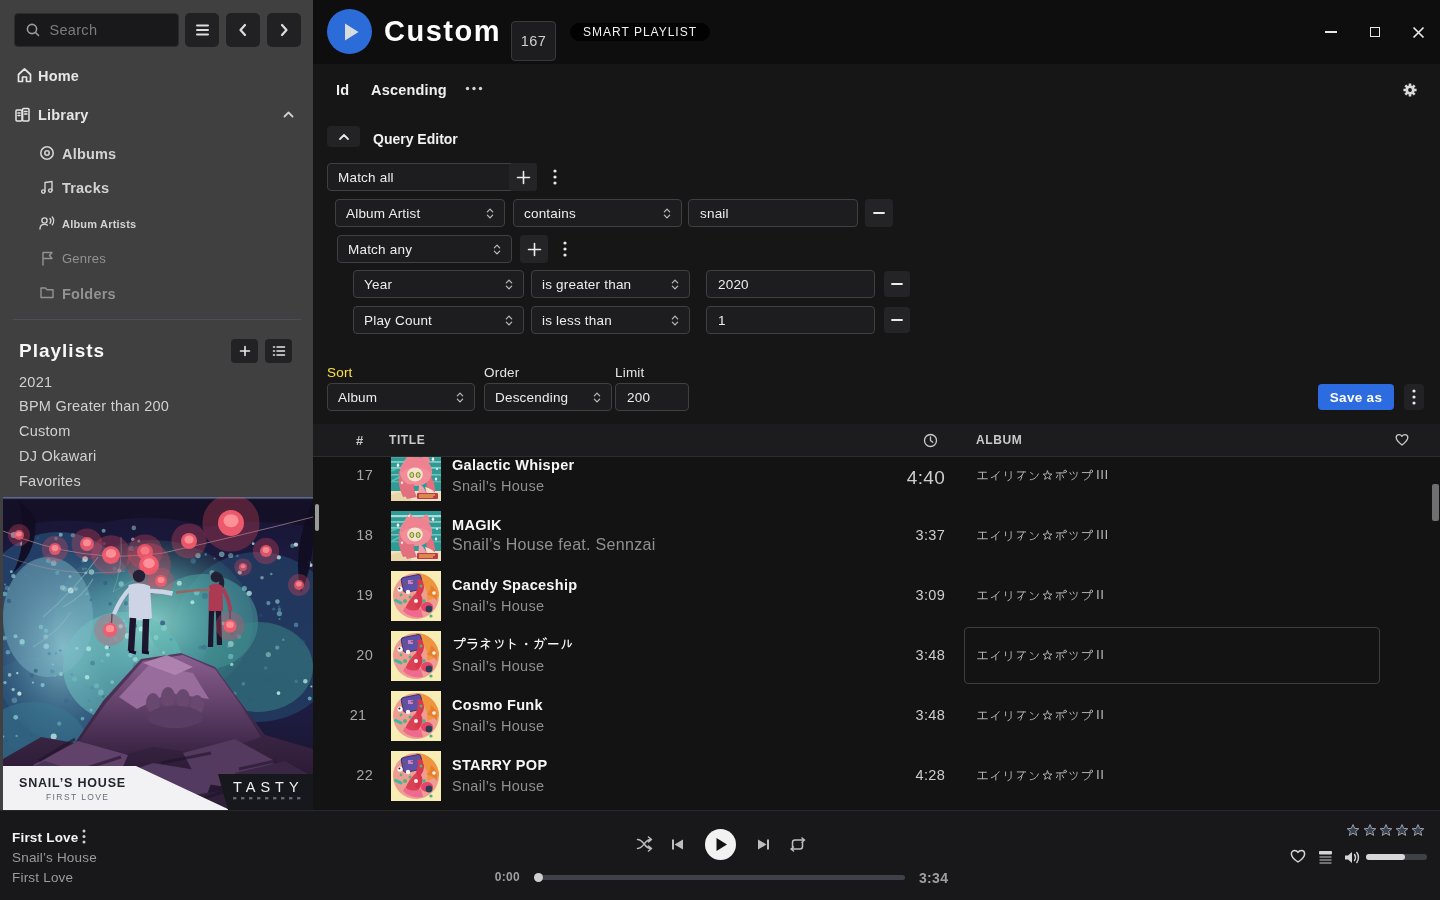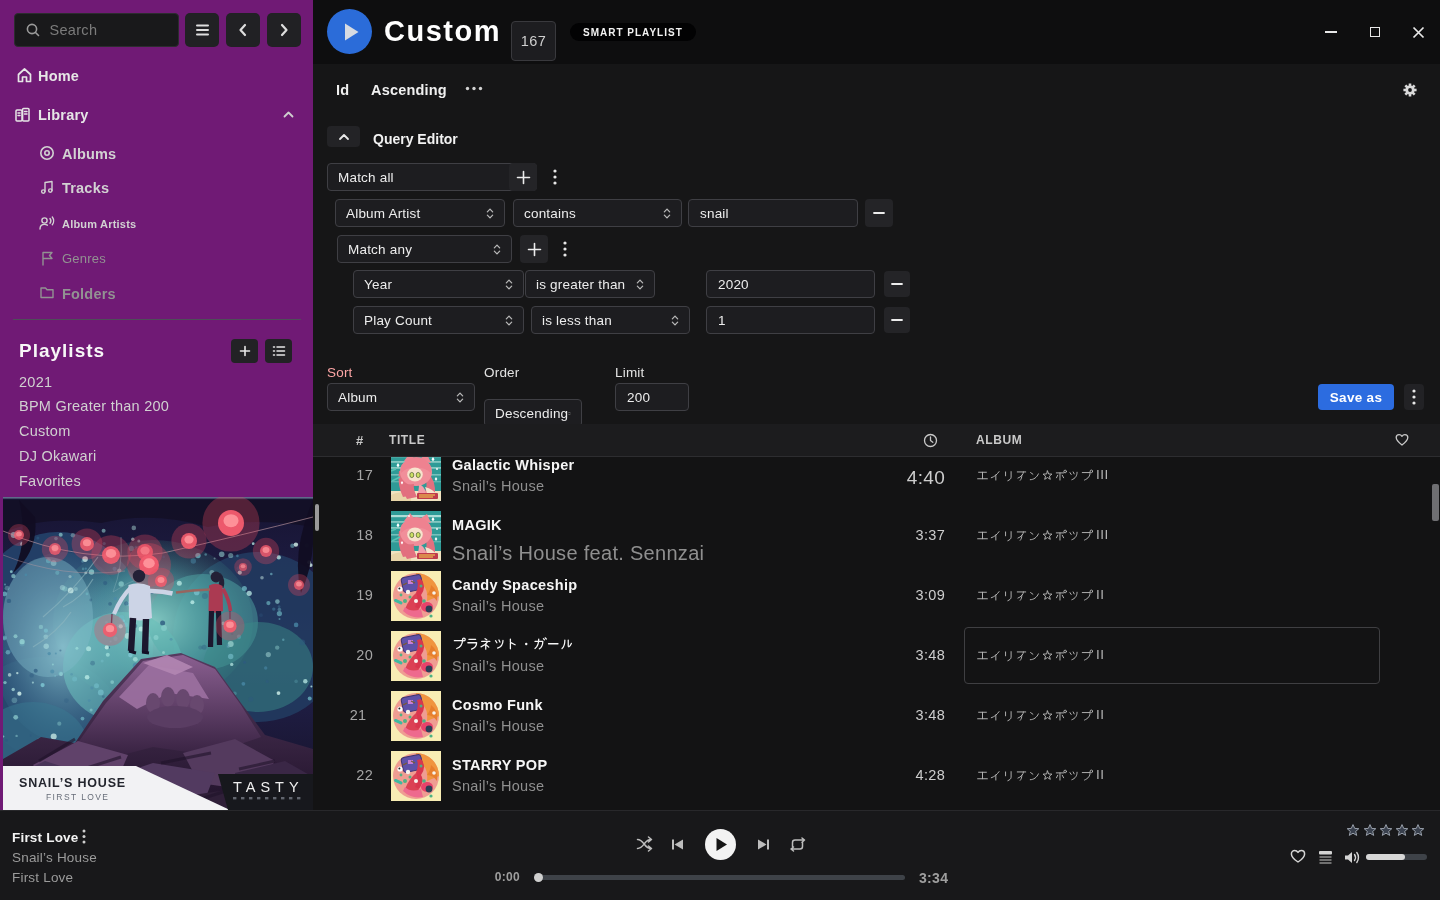--- a/index.html
+++ b/index.html
@@ -128,21 +128,21 @@
         </g>
  <g fill="#f6f4ee">
           <circle cx="17" cy="21" r="2.2"></circle>
           <circle cx="25" cy="30" r="2"></circle>
           <circle cx="43" cy="22" r="1.8"></circle>
         </g>
  <path d="M20 10 L24 12 M12 14 L16 12" stroke="#7a5b2f" stroke-width="1.2"></path>
 </g>
 </defs>
   </svg>
-<div class="ab" style="left:0;top:0;width:313px;height:810px;background:#701a75">
+<div class="ab" style="left:0;top:0;width:313px;height:810px;background:#404040">
     <div class="ab" style="left:13.5px;top:13px;width:165px;height:34px;background:#19191b;border:1px solid #2c2c2f;border-radius:4px;color:#7b7b7b;display:flex;align-items:center;">
       <svg class="ic" width="16" height="16" viewBox="0 0 16 16" style="margin-left:10px;color:#9a9a9a">
         <circle cx="7" cy="7" r="4.6"></circle>
         <path d="M10.5 10.5 L13.5 13.5"></path>
       </svg>
       <span style="margin-left:9px;font-size:14.5px;letter-spacing:.3px">Search</span>
     </div>
     <div class="btn ab" style="left:185px;top:13px;width:34px;height:34px">
       <svg class="ic" width="15" height="14" viewBox="0 0 15 14" style="stroke-width:2">
         <path d="M2 2.5 H13 M2 7 H13 M2 11.5 H13"></path>
@@ -597,21 +597,21 @@
   </svg>
 <div class="ab" style="left:313px;top:0;width:1127px;height:810px;background:#161617">
     <div class="ab" style="left:0;top:0;width:1127px;height:64px;background:#0e0e0f"></div>
     <div class="ab" style="left:14px;top:9px;width:45px;height:45px;border-radius:50%;background:#2b6cd9;display:flex;align-items:center;justify-content:center">
       <svg width="18" height="20" viewBox="0 0 18 20" style="margin-left:4px">
         <path d="M2 1.5 L15.5 10 L2 18.5 Z" fill="#d7dbe2"></path>
       </svg>
     </div>
     <div class="ab" style="left:71px;top:15px;color:#fff;font-size:29px;font-weight:700;letter-spacing:1.5px">Custom</div>
     <div class="ab" style="left:198px;top:21px;width:45px;height:40px;background:#1d1d20;border:1px solid #39393d;border-radius:4px;color:#cfcfcf;font-size:14.5px;display:flex;align-items:center;justify-content:center;letter-spacing:.5px">167</div>
-    <div class="ab" style="left:257px;top:23px;height:18px;background:#020203;border-radius:10px;color:#f2f2f2;font-size:10px;font-weight:700;letter-spacing:1px;display:flex;align-items:center;padding:0 13px">SMART PLAYLIST</div>
+    <div class="ab" style="left:257px;top:23px;height:18px;background:#020203;border-radius:10px;color:#f2f2f2;font-size:12px;font-weight:400;letter-spacing:1px;display:flex;align-items:center;padding:0 13px">SMART PLAYLIST</div>
     <div class="ab" style="left:1012px;top:31px;width:12px;height:2px;background:#e8e8e8"></div>
     <div class="ab" style="left:1057px;top:27px;width:10px;height:10px;border:1.6px solid #e8e8e8"></div>
     <div class="ab" style="left:1099px;top:26px;color:#e8e8e8">
       <svg width="13" height="13" viewBox="0 0 13 13">
         <path d="M1.5 1.5 L11.5 11.5 M11.5 1.5 L1.5 11.5" stroke="currentColor" stroke-width="1.7"></path>
       </svg>
     </div>
     <div class="ab" style="left:23px;top:82px;color:#f0f0f0;font-size:14.5px;font-weight:700;letter-spacing:.2px">Id</div>
     <div class="ab" style="left:58px;top:82px;color:#f0f0f0;font-size:14.5px;font-weight:700;letter-spacing:.2px">Ascending</div>
     <div class="ab" style="left:152px;top:86px;color:#d2d2d2">
@@ -704,21 +704,21 @@
           <circle cx="2" cy="14" r="1.6"></circle>
         </g>
       </svg>
     </div>
     <div class="sel ab" style="left:40px;top:270px;width:171px;height:28px">
       <span>Year</span>
       <svg width="8" height="13" viewBox="0 0 9 14" class="updn">
         <path d="M1.5 5.2 L4.5 2 L7.5 5.2 M1.5 8.8 L4.5 12 L7.5 8.8" stroke="currentColor" stroke-width="1.4" fill="none" stroke-linecap="round" stroke-linejoin="round"></path>
       </svg>
     </div>
-    <div class="sel ab" style="left:212px;top:270px;width:130px;height:28px">
+    <div class="sel ab" style="left:218px;top:270px;width:159px;height:28px">
       <span>is greater than</span>
       <svg width="8" height="13" viewBox="0 0 9 14" class="updn">
         <path d="M1.5 5.2 L4.5 2 L7.5 5.2 M1.5 8.8 L4.5 12 L7.5 8.8" stroke="currentColor" stroke-width="1.4" fill="none" stroke-linecap="round" stroke-linejoin="round"></path>
       </svg>
     </div>
     <div class="inp ab" style="left:393px;top:270px;width:169px;height:28px">
       <span>2020</span>
     </div>
     <div class="sq ab" style="left:571px;top:271px;width:26px;height:26px;background:#242427">
       <svg width="14" height="14" viewBox="0 0 14 14">
@@ -738,30 +738,30 @@
       </svg>
     </div>
     <div class="inp ab" style="left:393px;top:306px;width:169px;height:28px">
       <span>1</span>
     </div>
     <div class="sq ab" style="left:571px;top:307px;width:26px;height:26px;background:#242427">
       <svg width="14" height="14" viewBox="0 0 14 14">
         <path d="M2 7 H12" stroke="#ececec" stroke-width="1.8" stroke-linecap="round"></path>
       </svg>
     </div>
-    <div class="ab" style="left:14px;top:365px;color:#fca5a5;font-size:13.5px;letter-spacing:.2px">Sort</div>
+    <div class="ab" style="left:14px;top:365px;color:#fde047;font-size:13.5px;letter-spacing:.2px">Sort</div>
     <div class="ab" style="left:171px;top:365px;color:#e2e2e2;font-size:13.5px;letter-spacing:.2px">Order</div>
     <div class="ab" style="left:302px;top:365px;color:#e2e2e2;font-size:13.5px;letter-spacing:.2px">Limit</div>
     <div class="sel ab" style="left:14px;top:383px;width:148px;height:28px">
       <span>Album</span>
       <svg width="8" height="13" viewBox="0 0 9 14" class="updn">
         <path d="M1.5 5.2 L4.5 2 L7.5 5.2 M1.5 8.8 L4.5 12 L7.5 8.8" stroke="currentColor" stroke-width="1.4" fill="none" stroke-linecap="round" stroke-linejoin="round"></path>
       </svg>
     </div>
-    <div class="sel ab" style="left:171px;top:399px;width:98px;height:28px">
+    <div class="sel ab" style="left:171px;top:383px;width:128px;height:28px">
       <span>Descending</span>
       <svg width="8" height="13" viewBox="0 0 9 14" class="updn">
         <path d="M1.5 5.2 L4.5 2 L7.5 5.2 M1.5 8.8 L4.5 12 L7.5 8.8" stroke="currentColor" stroke-width="1.4" fill="none" stroke-linecap="round" stroke-linejoin="round"></path>
       </svg>
     </div>
     <div class="inp ab" style="left:302px;top:383px;width:74px;height:28px">
       <span>200</span>
     </div>
     <div class="ab" style="left:1005px;top:384px;width:76px;height:26px;background:#2c6ce0;border-radius:4px;color:#fff;font-size:13.5px;font-weight:700;display:flex;align-items:center;justify-content:center;letter-spacing:.3px">Save as</div>
     <div class="sq ab" style="left:1091px;top:384px;width:20px;height:26px;background:#222225">
@@ -798,21 +798,21 @@
         </svg>
         <span style="font-size:13.5px;letter-spacing:.5px;margin-left:3px;margin-top:-1px">III</span>
       </div>
     </div>
     <div class="ab" style="left:0;top:506px;width:1127px;height:60px">
       <div class="ab" style="left:30px;top:21px;width:30px;text-align:right;color:#a5a5a5;font-size:14.5px;letter-spacing:.3px">18</div>
       <svg class="ab" style="left:78px;top:5px" width="50" height="50">
         <use href="#thumb3"></use>
       </svg>
       <div class="ab" style="left:139px;top:11px;color:#f6f6f6;font-size:14.5px;font-weight:700;letter-spacing:.3px">MAGIK</div>
-      <div class="ab" style="left:139px;top:36px;color:#8f8f8f;font-size:20px;letter-spacing:.3px">Snail’s House feat. Sennzai</div>
+      <div class="ab" style="left:139px;top:30px;color:#8f8f8f;font-size:16px;letter-spacing:.3px">Snail’s House feat. Sennzai</div>
       <div class="ab" style="left:560px;top:21px;width:72px;text-align:right;color:#cdcdcd;font-size:14.5px;letter-spacing:.3px">3:37</div>
       <div class="ab" style="left:663px;top:22px;color:#b2b2b2;font-size:14px;display:flex;align-items:center">
         <svg width="117" height="13" viewBox="0 0 180 20" style="color:#b2b2b2;opacity:1;vertical-align:-2px">
           <g fill="none" stroke="currentColor" stroke-width="1.5" stroke-linecap="round" stroke-linejoin="round">
             <use href="#kE" x="0"></use>
             <use href="#kI" x="20"></use>
             <use href="#kRi" x="40"></use>
             <use href="#kA" x="60"></use>
             <use href="#kN" x="80"></use>
             <use href="#kStar" x="100"></use>

